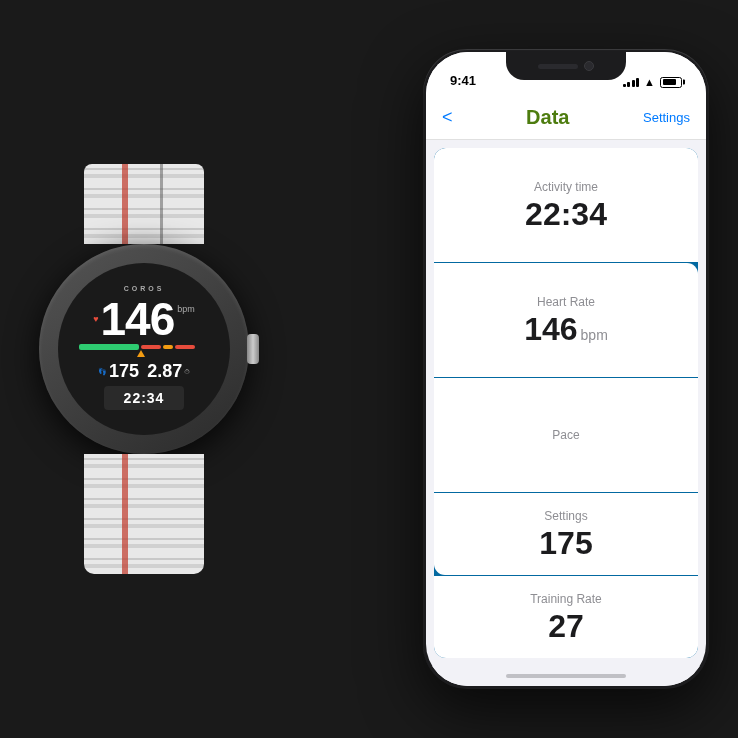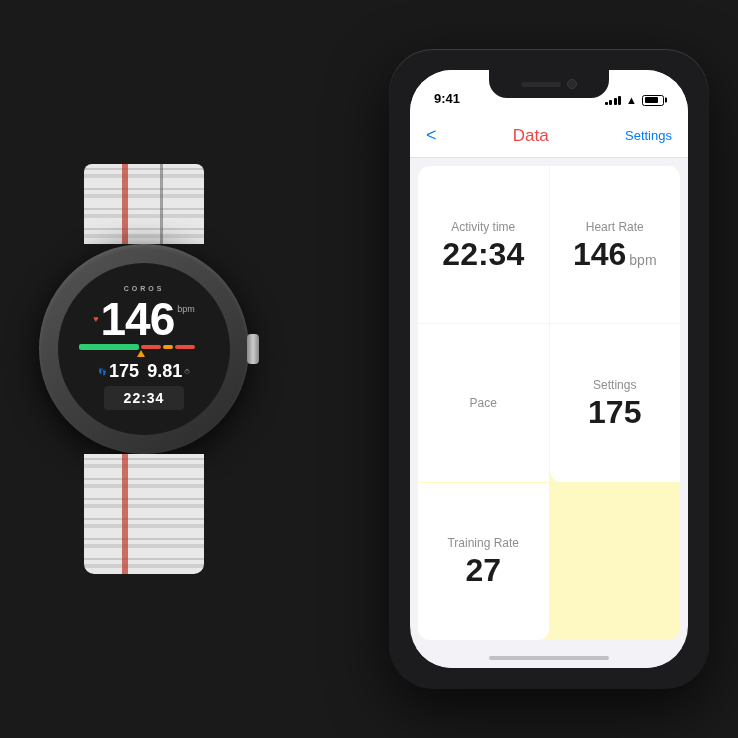--- a/index.html
+++ b/index.html
@@ -266,25 +266,25 @@
     
     .phone-container {
       position: absolute;
       right: 20px;
       top: 50%;
       transform: translateY(-50%);
       z-index: 2;
     }
 
     .phone-frame {
-      width: 320px;
+      width: 286px;
       height: 640px;
       background: #1c1c1e;
       border-radius: 44px;
-      padding: 21px;
+      padding: 3px;
       box-shadow: 0 20px 60px rgba(0,0,0,0.7), inset 0 1px 1px rgba(255,255,255,0.15);
       position: relative;
     }
 
     .phone-inner {
       width: 100%;
       height: 100%;
       background: #f2f2f7;
       border-radius: 42px;
       overflow: hidden;
@@ -404,38 +404,38 @@
       border-bottom: 0.5px solid #e0e0e0;
       flex-shrink: 0;
     }
 
     .nav-back {
       color: #007aff;
       font-size: 18px;
     }
 
     .nav-title {
-      font-size: 17px;
-      font-weight: 400;
-      color: #ef4444;
+      font-size: 20px;
+      font-weight: 700;
+      color: #4d7c0f;
     }
 
     .nav-settings {
       font-size: 13px;
       color: #007aff;
       font-weight: 400;
     }
 
     .data-grid {
       flex: 1;
       display: grid;
-      grid-template-columns: 1fr 1fr;
+      grid-template-columns: 1fr;
       grid-template-rows: repeat(3, 1fr);
       gap: 1px;
-      background: #fef9c3;
+      background: #0369a1;
       margin: 8px;
       border-radius: 12px;
       overflow: hidden;
     }
 
     .data-cell {
       background: white;
       display: flex;
       flex-direction: column;
       align-items: center;
@@ -526,21 +526,21 @@
             <div class="pb-red-right"></div>
           </div>
           <div class="watch-triangle"></div>
         </div>
         <div class="watch-stats-row">
           <div class="watch-stat">
             <span class="watch-stat-icon">👣</span>
             <span class="watch-stat-value">175</span>
           </div>
           <div class="watch-stat">
-            <span class="watch-stat-value">9.81</span>
+            <span class="watch-stat-value">2.87</span>
             <span class="watch-stat-icon">⏱</span>
           </div>
         </div>
         <div class="watch-time-bar">
           <span class="watch-time-value">22:34</span>
         </div>
       </div>
     </div>
     <div class="watch-band-bottom"></div>
   </div>

